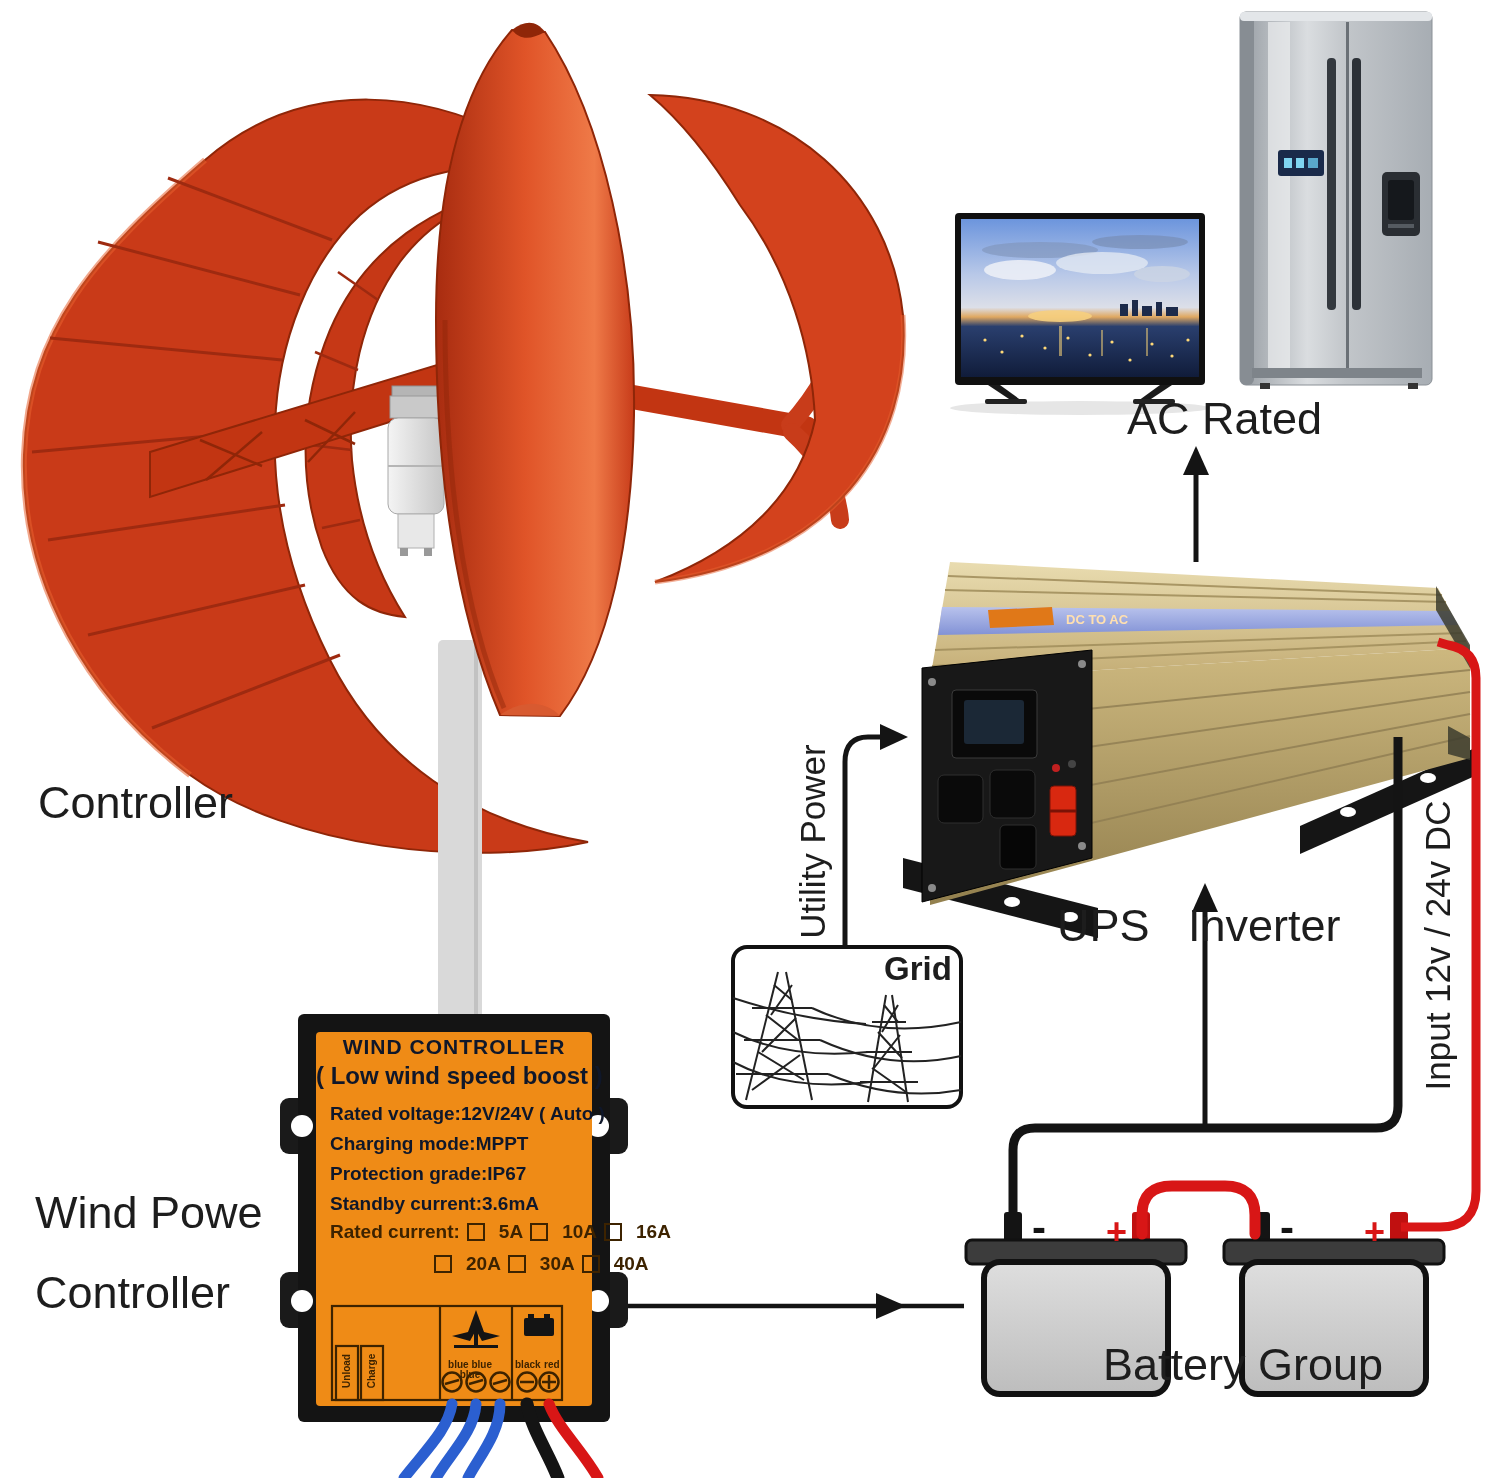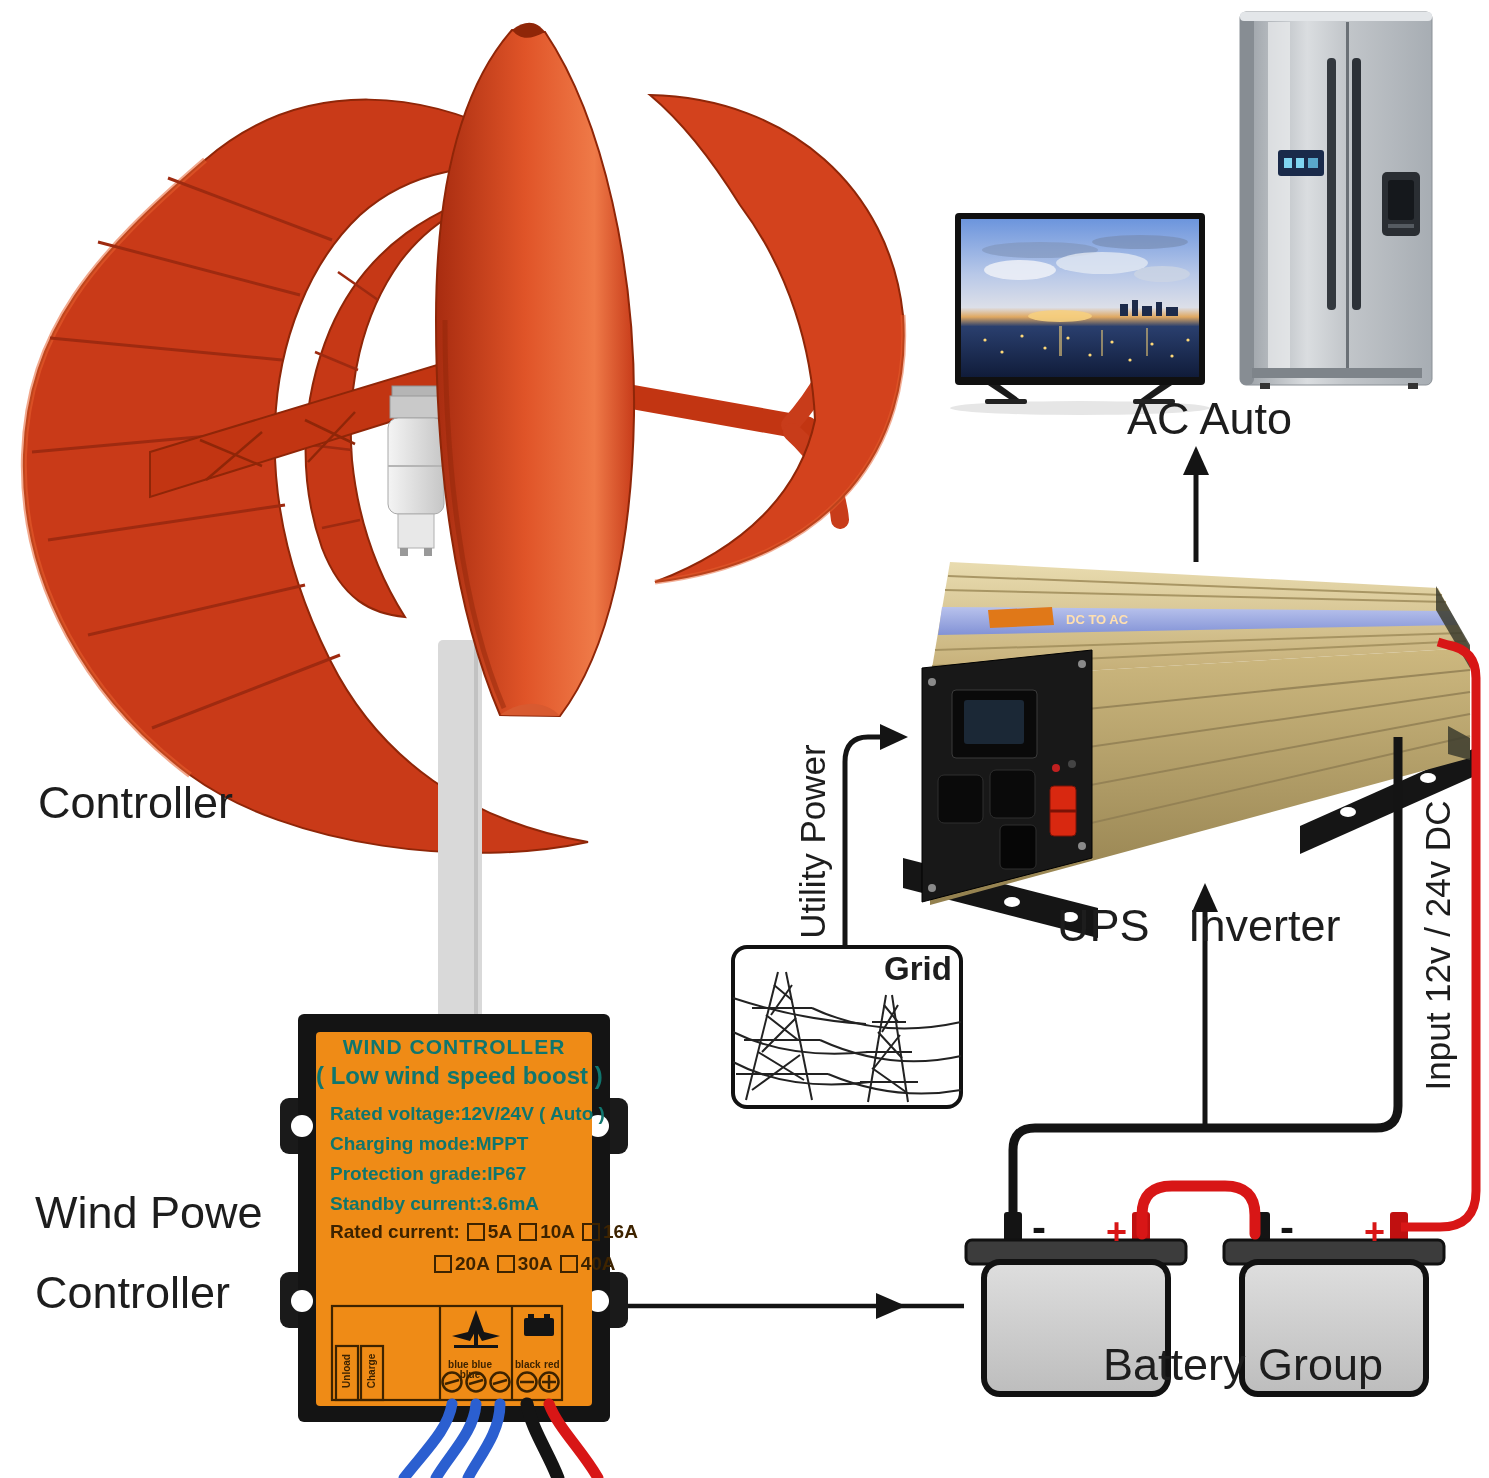--- a/index.html
+++ b/index.html
@@ -1,27 +1,27 @@
 <!DOCTYPE html>
 <html><head>
 <meta charset="utf-8">
 <style>
   html,body{margin:0;padding:0;background:#fff;}
   .stage{position:relative;width:1489px;height:1478px;background:#ffffff;
          font-family:"Liberation Sans",sans-serif;overflow:hidden;}
   .stage svg{position:absolute;left:0;top:0;}
   .lbl{position:absolute;color:#1d1d1d;font-size:45px;white-space:nowrap;line-height:1;}
   .rot{transform:rotate(-90deg);text-align:center;font-size:35px;}
-  .ctext{position:absolute;color:#0f766e;font-weight:bold;white-space:nowrap;line-height:1;}
+  .ctext{position:absolute;color:#0f172a;font-weight:bold;white-space:nowrap;line-height:1;}
   .ctitle{font-size:21px;letter-spacing:1px;width:276px;text-align:center;}
   .csub{font-size:24px;width:276px;text-align:center;}
   .cspec{font-size:19px;}
   .crow{position:absolute;display:flex;align-items:flex-end;gap:7px;color:#3d2300;
         font-weight:bold;font-size:19px;line-height:1;}
-  .opt{display:flex;align-items:center;gap:3px;}
+  .opt{display:flex;align-items:center;gap:14px;}
   .cbx{width:14px;height:14px;border:2.5px solid #3d2300;display:inline-block;background:transparent;}
   .tiny{position:absolute;color:#3d2300;font-weight:bold;font-size:10px;line-height:1;}
   .vsm{transform:rotate(-90deg);transform-origin:center;}
   .ups{word-spacing:26px;}
 </style>
 </head>
 <body>
 
 <div class="stage">
 
@@ -352,21 +352,21 @@
       <path d="M500,1404 C500,1434 478,1458 468,1478" stroke="#2b5fd0" stroke-width="11"></path>
       <path d="M527,1404 C532,1430 548,1452 558,1478" stroke="#141414" stroke-width="13"></path>
       <path d="M549,1404 C558,1428 582,1450 598,1478" stroke="#d81616" stroke-width="11"></path>
     </g>
   </g>
 </svg>
 
 <div class="lbl" style="left:38px;top:780px;">Controller</div>
 <div class="lbl" style="left:35px;top:1190px;">Wind Powe</div>
 <div class="lbl" style="left:35px;top:1270px;">Controller</div>
-<div class="lbl" style="left:1127px;top:396px;">AC Auto</div>
+<div class="lbl" style="left:1127px;top:396px;">AC Rated</div>
 <div class="lbl ups" style="left:1057px;top:903px;">UPS Inverter</div>
 <div class="lbl" style="left:1103px;top:1342px;">Battery Group</div>
 <div class="lbl" style="left:884px;top:952px;font-size:33px;font-weight:bold;">Grid</div>
 <div class="lbl rot" style="left:707px;top:824px;width:210px;">Utility Power</div>
 <div class="lbl rot" style="left:1267px;top:928px;width:340px;">Input 12v / 24v DC</div>
 
 <div class="ctext ctitle" style="left:316px;top:1036px;">WIND CONTROLLER</div>
 <div class="ctext csub" style="left:316px;top:1064px;">( Low wind speed boost )</div>
 <div class="ctext cspec" style="left:330px;top:1104px;">Rated voltage:12V/24V ( Auto )</div>
 <div class="ctext cspec" style="left:330px;top:1134px;">Charging mode:MPPT</div>

